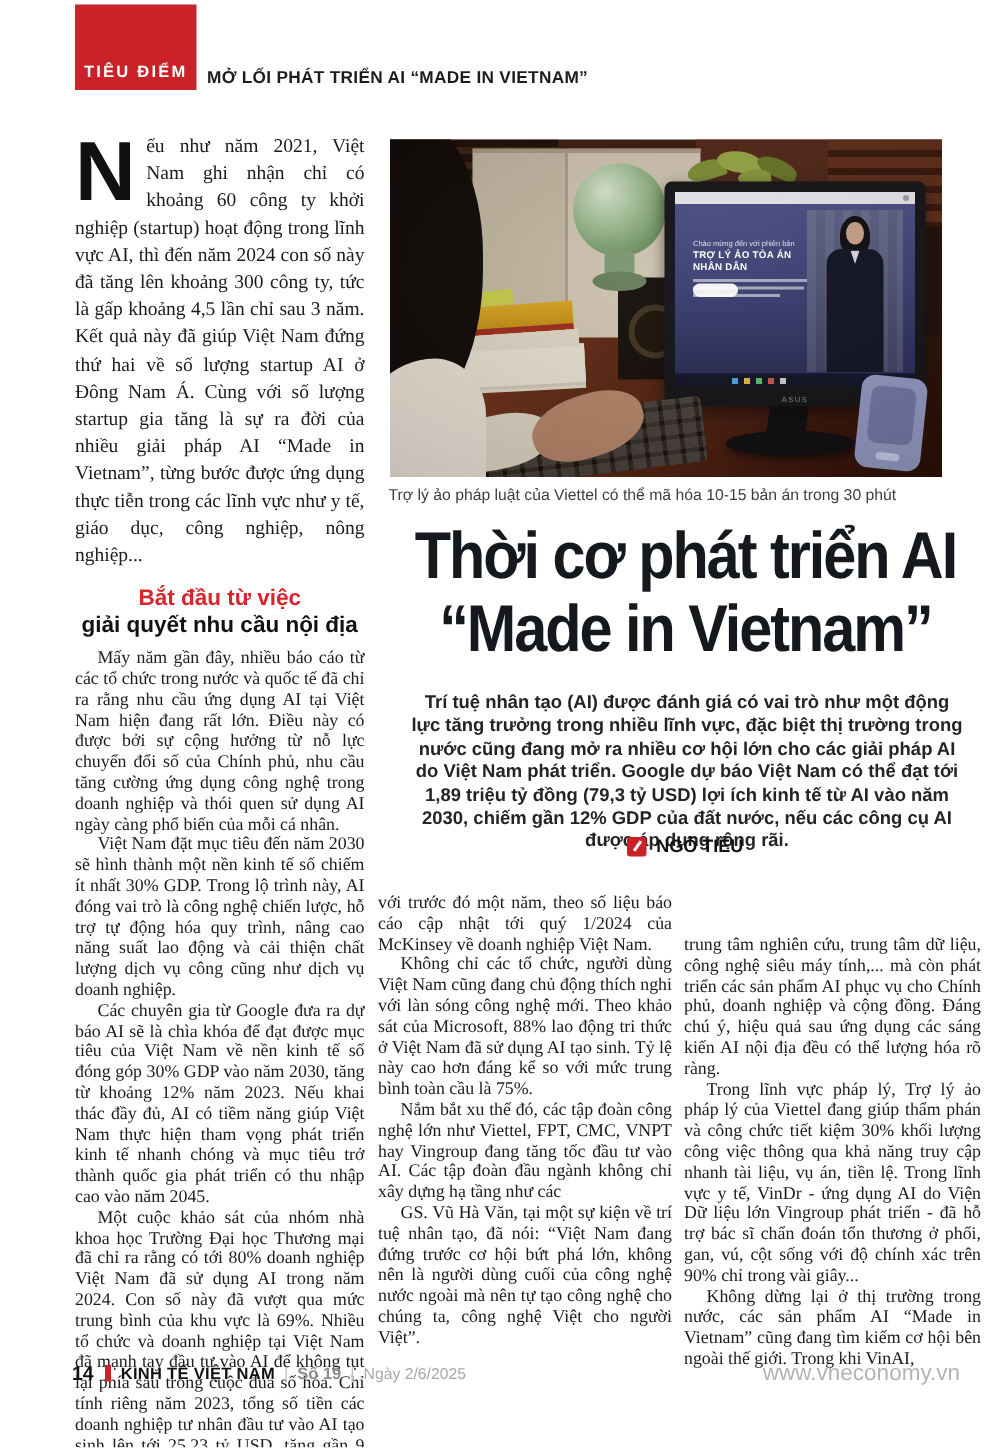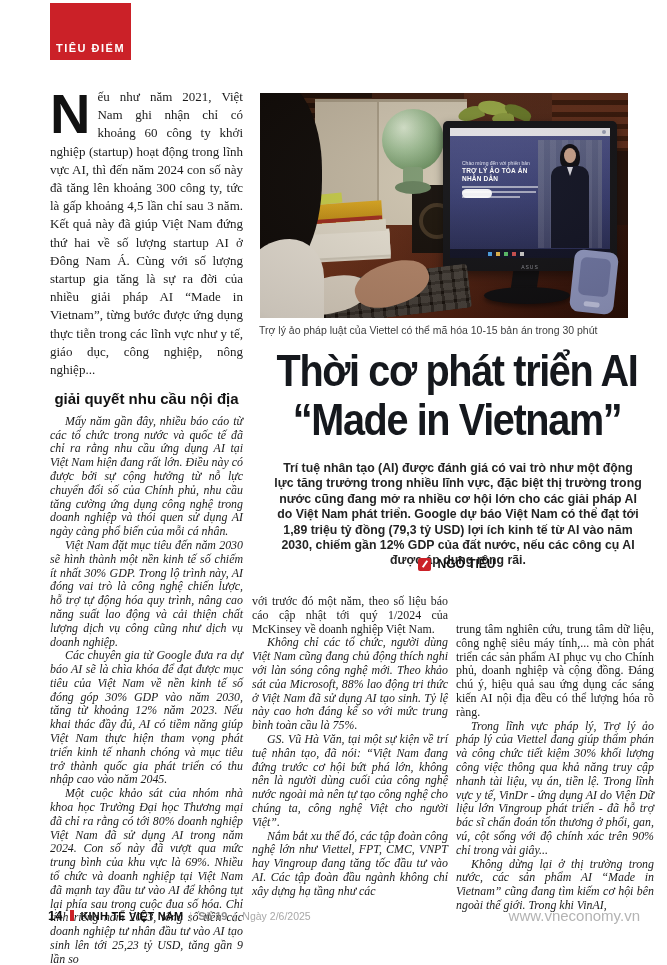--- a/index.html
+++ b/index.html
@@ -11,21 +11,21 @@
           display:flex;align-items:flex-end;justify-content:center;}
   .kicker span{color:#fff;font-family:"Liberation Sans",sans-serif;font-weight:bold;
           font-size:11px;letter-spacing:1.5px;padding-bottom:6px;}
   .strapline{position:absolute;left:138px;top:46px;font-family:"Liberation Sans",sans-serif;
           font-weight:bold;font-size:11.5px;color:#1c1c1c;letter-spacing:.2px;}
 
   
   .left-col{position:absolute;left:50px;top:88px;width:193px;}
   .left-col p{margin:0;text-align:justify;font-size:11.9px;line-height:13.8px;}
   .left-col p.p1{font-size:13px;line-height:18.2px;}
-  .indent{text-indent:15px;font-style:italic;}
+  .indent{text-indent:15px;}
   .dropcap{float:left;font-family:"Liberation Sans",sans-serif;font-weight:bold;
           font-size:56px;line-height:46px;padding:3px 7px 0 0;color:#111;}
   .subhead{margin:11px 0 7px 0;text-align:center;font-family:"Liberation Sans",sans-serif;
           font-weight:bold;font-size:15px;line-height:17.5px;color:#111;}
   .subhead .red{color:#d6252c;display:block;}
 
   
   .photo{position:absolute;left:260px;top:93px;width:368px;height:225px;margin:0;
          overflow:hidden;background:#3a1c0f;}
   .photo div{position:absolute;}
@@ -146,24 +146,26 @@
   .f-site{margin-left:auto;color:#b3b3b3;font-size:15px;}
 </style>
 </head>
 <body>
 
 <div class="page">
 
   <div class="kicker">
     <span>TIÊU ĐIỂM</span>
   </div>
+  <div class="strapline">MỞ LỐI PHÁT TRIỂN AI “MADE IN VIETNAM”</div>
 
   <section class="left-col">
     <p class="p1"><span class="dropcap">N</span><span>ếu như năm 2021, Việt Nam ghi nhận chỉ có khoảng 60 công ty khởi nghiệp (startup) hoạt động trong lĩnh vực AI, thì đến năm 2024 con số này đã tăng lên khoảng 300 công ty,  tức là gấp khoảng 4,5 lần chỉ sau 3 năm. Kết quả này đã giúp Việt Nam đứng thứ hai về số lượng startup AI ở Đông Nam Á. Cùng với số lượng startup gia tăng là sự ra đời của nhiều giải pháp AI “Made in Vietnam”, từng bước được ứng dụng thực tiễn trong các lĩnh vực như y tế, giáo dục, công nghiệp, nông nghiệp...</span></p>
     <h3 class="subhead">
+      <span class="red">Bắt đầu từ việc</span>
       <span>giải quyết nhu cầu nội địa</span>
     </h3>
     <p class="indent">Mấy năm gần đây, nhiều báo cáo từ các tổ chức trong nước và quốc tế đã chỉ ra rằng nhu cầu ứng dụng AI tại Việt Nam hiện đang rất lớn. Điều này có được bởi sự cộng hưởng từ nỗ lực chuyển đổi số của Chính phủ, nhu cầu tăng cường ứng dụng công nghệ trong doanh nghiệp và thói quen sử dụng AI ngày càng phổ biến của mỗi cá nhân.</p>
     <p class="indent">Việt Nam đặt mục tiêu đến năm 2030 sẽ hình thành một nền kinh tế số chiếm ít nhất 30% GDP. Trong lộ trình này, AI đóng vai trò là công nghệ chiến lược, hỗ trợ tự động hóa quy trình, nâng cao năng suất lao động và cải thiện chất lượng dịch vụ công cũng như dịch vụ doanh nghiệp.</p>
     <p class="indent">Các chuyên gia từ Google đưa ra dự báo AI sẽ là chìa khóa để đạt được mục tiêu của Việt Nam về nền kinh tế số đóng góp 30% GDP vào năm 2030, tăng từ khoảng 12% năm 2023. Nếu khai thác đầy đủ, AI có tiềm năng giúp Việt Nam thực hiện tham vọng phát triển kinh tế nhanh chóng và mục tiêu trở thành quốc gia phát triển có thu nhập cao vào năm 2045.</p>
     <p class="indent">Một cuộc khảo sát của nhóm nhà khoa học Trường Đại học Thương mại đã chỉ ra rằng có tới 80% doanh nghiệp Việt Nam đã sử dụng AI trong năm 2024. Con số này đã vượt qua mức trung bình của khu vực là 69%. Nhiều tổ chức và doanh nghiệp tại Việt Nam đã mạnh tay đầu tư vào AI để không tụt lại phía sau trong cuộc đua số hóa. Chỉ tính riêng năm 2023, tổng số tiền các doanh nghiệp tư nhân đầu tư vào AI tạo sinh lên tới 25,23 tỷ USD, tăng gần 9 lần so</p>
   </section>
 
   <figure class="photo">
     <div class="ph-blinds"></div>
@@ -242,22 +244,22 @@
   <div class="author">
     <span class="author-icon">
         <i class="pen"></i>
       </span>
     <span>NGÔ TIÊU</span>
   </div>
 
   <section class="col col-a">
     <p>với trước đó một năm, theo số liệu báo cáo cập nhật tới quý 1/2024 của McKinsey về doanh nghiệp Việt Nam.</p>
     <p class="indent">Không chỉ các tổ chức, người dùng Việt Nam cũng đang chủ động thích nghi với làn sóng công nghệ mới. Theo khảo sát của Microsoft, 88% lao động tri thức ở Việt Nam đã sử dụng AI tạo sinh. Tỷ lệ này cao hơn đáng kể so với mức trung bình toàn cầu là 75%.</p>
+    <p class="indent">Nắm bắt xu thế đó, các tập đoàn công nghệ lớn như Viettel, FPT, CMC, VNPT hay Vingroup đang tăng tốc đầu tư vào AI. Các tập đoàn đầu ngành không chỉ xây dựng hạ tầng như các</p>
     <p class="indent">GS. Vũ Hà Văn, tại một sự kiện về trí tuệ nhân tạo, đã nói: “Việt Nam đang đứng trước cơ hội bứt phá lớn, không nên là người dùng cuối của công nghệ nước ngoài mà nên tự tạo công nghệ cho chúng ta, công nghệ Việt cho người Việt”.</p>
-    <p class="indent">Nắm bắt xu thế đó, các tập đoàn công nghệ lớn như Viettel, FPT, CMC, VNPT hay Vingroup đang tăng tốc đầu tư vào AI. Các tập đoàn đầu ngành không chỉ xây dựng hạ tầng như các</p>
   </section>
   <section class="col col-b">
     <p>trung tâm nghiên cứu, trung tâm dữ liệu, công nghệ siêu máy tính,... mà còn phát triển các sản phẩm AI phục vụ cho Chính phủ, doanh nghiệp và cộng đồng. Đáng chú ý, hiệu quả sau ứng dụng các sáng kiến AI nội địa đều có thể lượng hóa rõ ràng.</p>
     <p class="indent">Trong lĩnh vực pháp lý, Trợ lý ảo pháp lý của Viettel đang giúp thẩm phán và công chức tiết kiệm 30% khối lượng công việc thông qua khả năng truy cập nhanh tài liệu, vụ án, tiền lệ. Trong lĩnh vực y tế, VinDr - ứng dụng AI do Viện Dữ liệu lớn Vingroup phát triển - đã hỗ trợ bác sĩ chẩn đoán tổn thương ở phổi, gan, vú, cột sống với độ chính xác trên 90% chỉ trong vài giây...</p>
     <p class="indent">Không dừng lại ở thị trường trong nước, các sản phẩm AI “Made in Vietnam” cũng đang tìm kiếm cơ hội bên ngoài thế giới. Trong khi VinAI,</p>
   </section>
 
   <footer class="footer">
     <span class="f-page">14</span>
     <span class="f-bar"></span>

